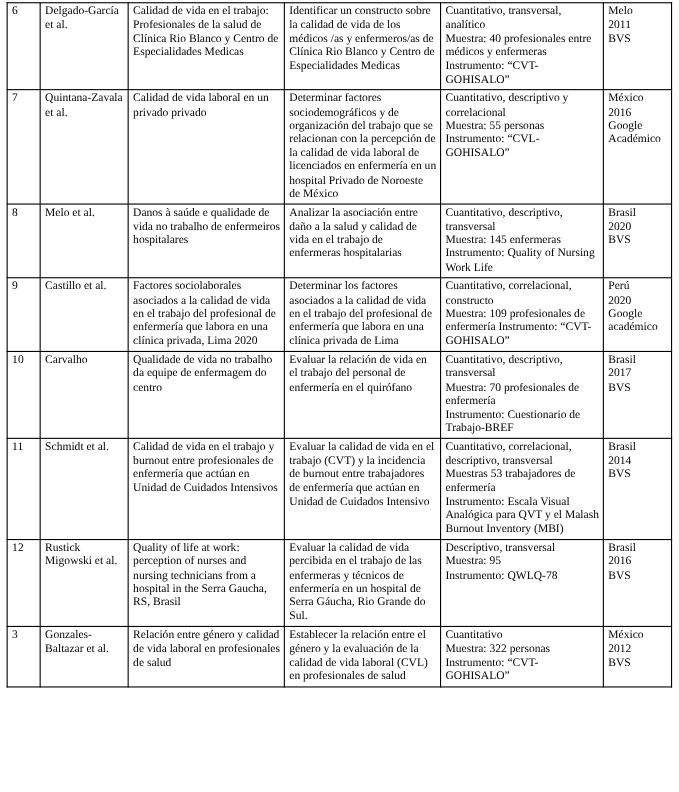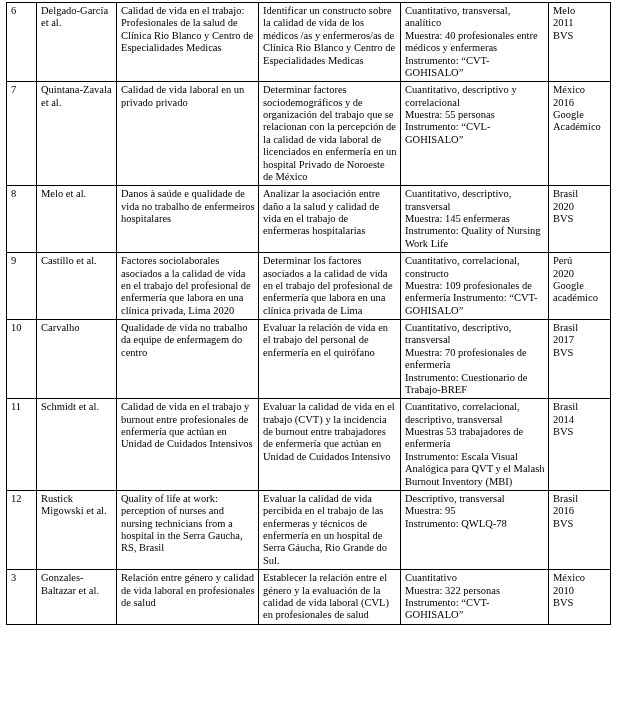--- a/index.html
+++ b/index.html
@@ -233,19 +233,19 @@
           </td>
           <td>
             <span class="cell-line">Establecer la relación entre el género y la evaluación de la calidad de vida laboral (CVL) en profesionales de salud</span>
           </td>
           <td>
             <span class="cell-line">Cuantitativo</span>
             <span class="cell-line">Muestra: 322 personas Instrumento: “CVT-GOHISALO”</span>
           </td>
           <td>
             <span class="cell-line">México</span>
-            <span class="cell-line">2010</span>
+            <span class="cell-line">2012</span>
             <span class="cell-line">BVS</span>
           </td>
         </tr>
       </tbody>
   </table>
 </div>
 
 </body></html>

